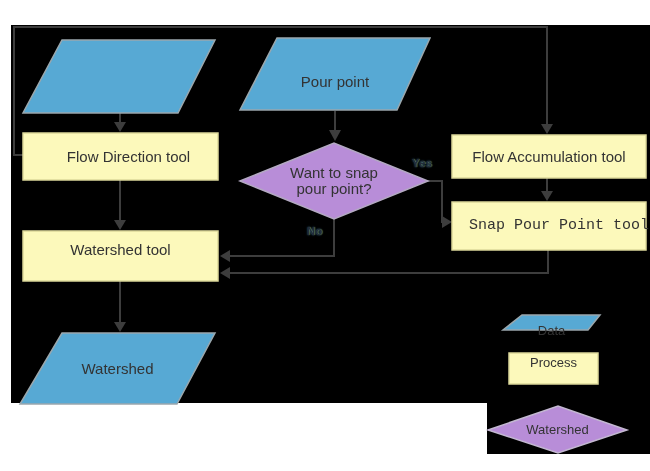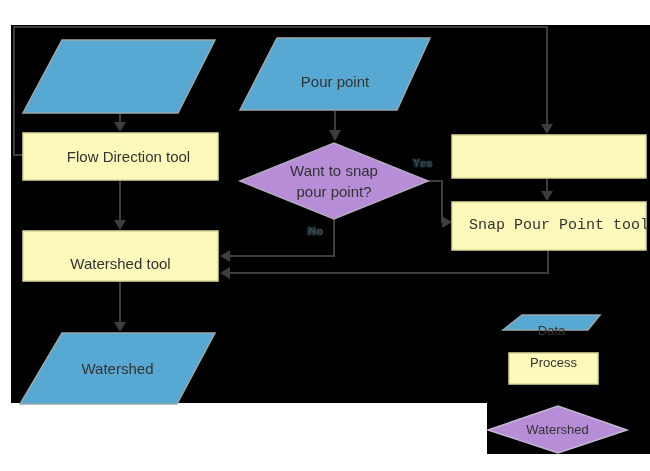--- a/index.html
+++ b/index.html
@@ -67,27 +67,28 @@
     <polygon points="522,315 600,315 588,330 503,330" fill="#57a9d4" stroke="#9aa7ad" stroke-width="1.5"></polygon>
     <rect x="509" y="353" width="89" height="31" fill="#fcf9bb" stroke="#dcd89a" stroke-width="1.5"></rect>
     <polygon points="488,430 558,406 627,430 558,453" fill="#b88dd8" stroke="#c3b8d1" stroke-width="1.5"></polygon>
   </svg>
 
 
   <div class="label" style="left:250px;top:38px;width:170px;height:88px;">Pour point</div>
 
   <div class="label" style="left:23px;top:133px;width:195px;height:47px;padding-left:8px;">Flow Direction tool</div>
 
+  <div class="label" style="left:452px;top:135px;width:194px;height:43px;">Flow Accumulation tool</div>
 
-  <div class="label pre" style="left:254px;top:145px;width:160px;height:72px;line-height:21px;">Want to snap
+  <div class="label pre" style="left:254px;top:145px;width:160px;height:72px;line-height:16px;">Want to snap
 pour point?</div>
 
   <div class="label" style="left:462px;top:202px;width:194px;height:48px;font-family:Liberation Mono, monospace;">Snap Pour Point tool</div>
 
-  <div class="label" style="left:23px;top:239px;width:195px;height:50px;">Watershed tool</div>
+  <div class="label" style="left:23px;top:225px;width:195px;height:50px;">Watershed tool</div>
 
   <div class="label" style="left:20px;top:333px;width:195px;height:71px;">Watershed</div>
 
   <span class="edge-label" style="left:412px;top:157px;">Yes</span>
   <span class="edge-label" style="left:307px;top:225px;">No</span>
 
   <div class="label legend-label" style="left:503px;top:315px;width:97px;height:31px;">Data</div>
   <div class="label legend-label" style="left:509px;top:353px;width:89px;height:19px;text-align:center;">Process</div>
   <div class="label legend-label" style="left:488px;top:406px;width:139px;height:47px;">Watershed</div>
 

